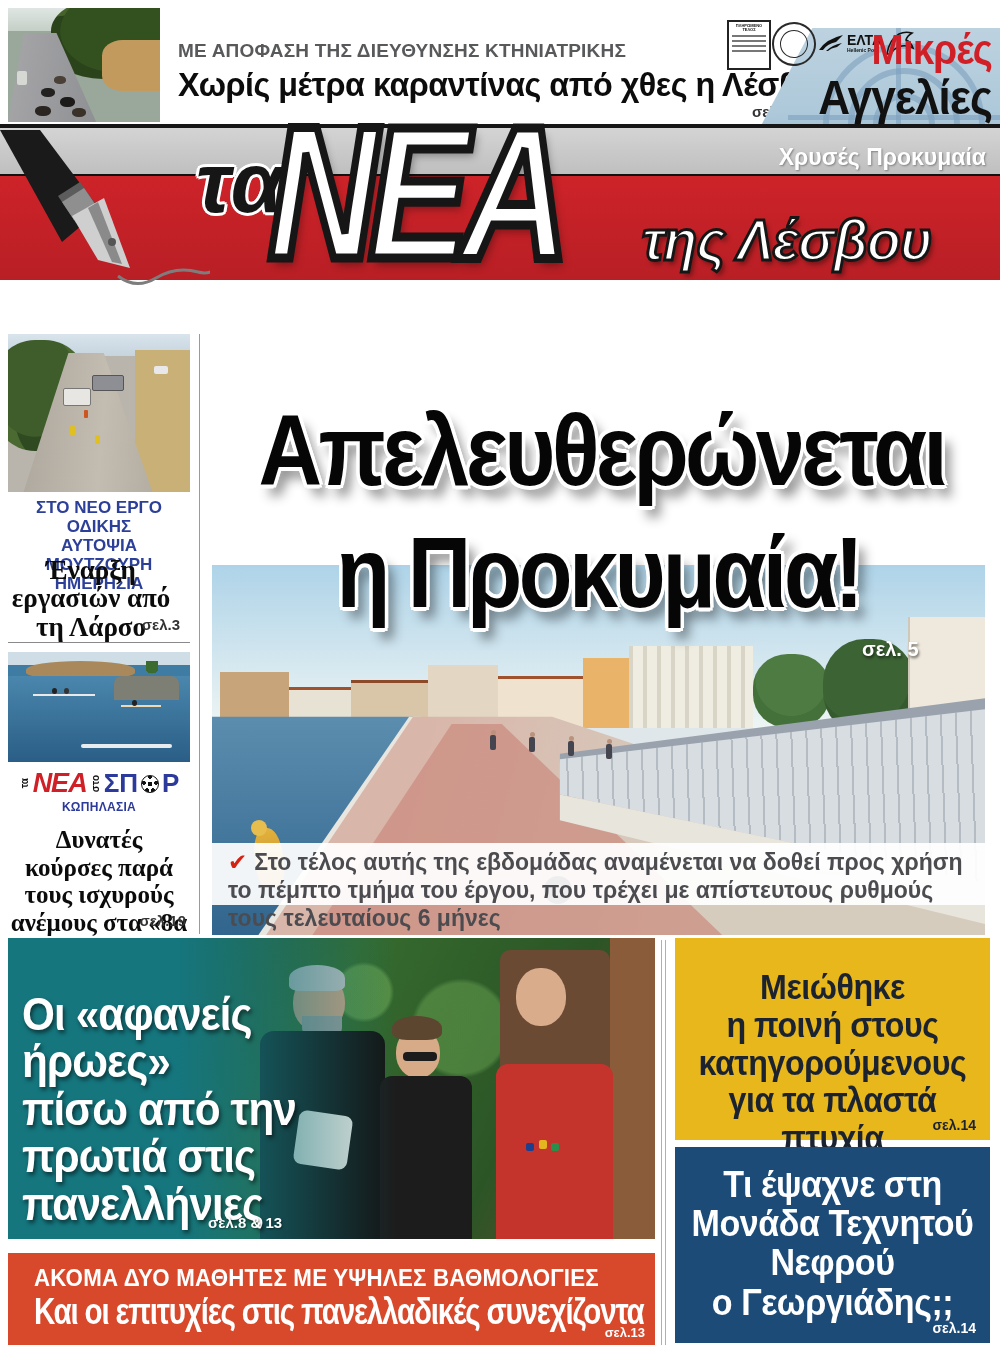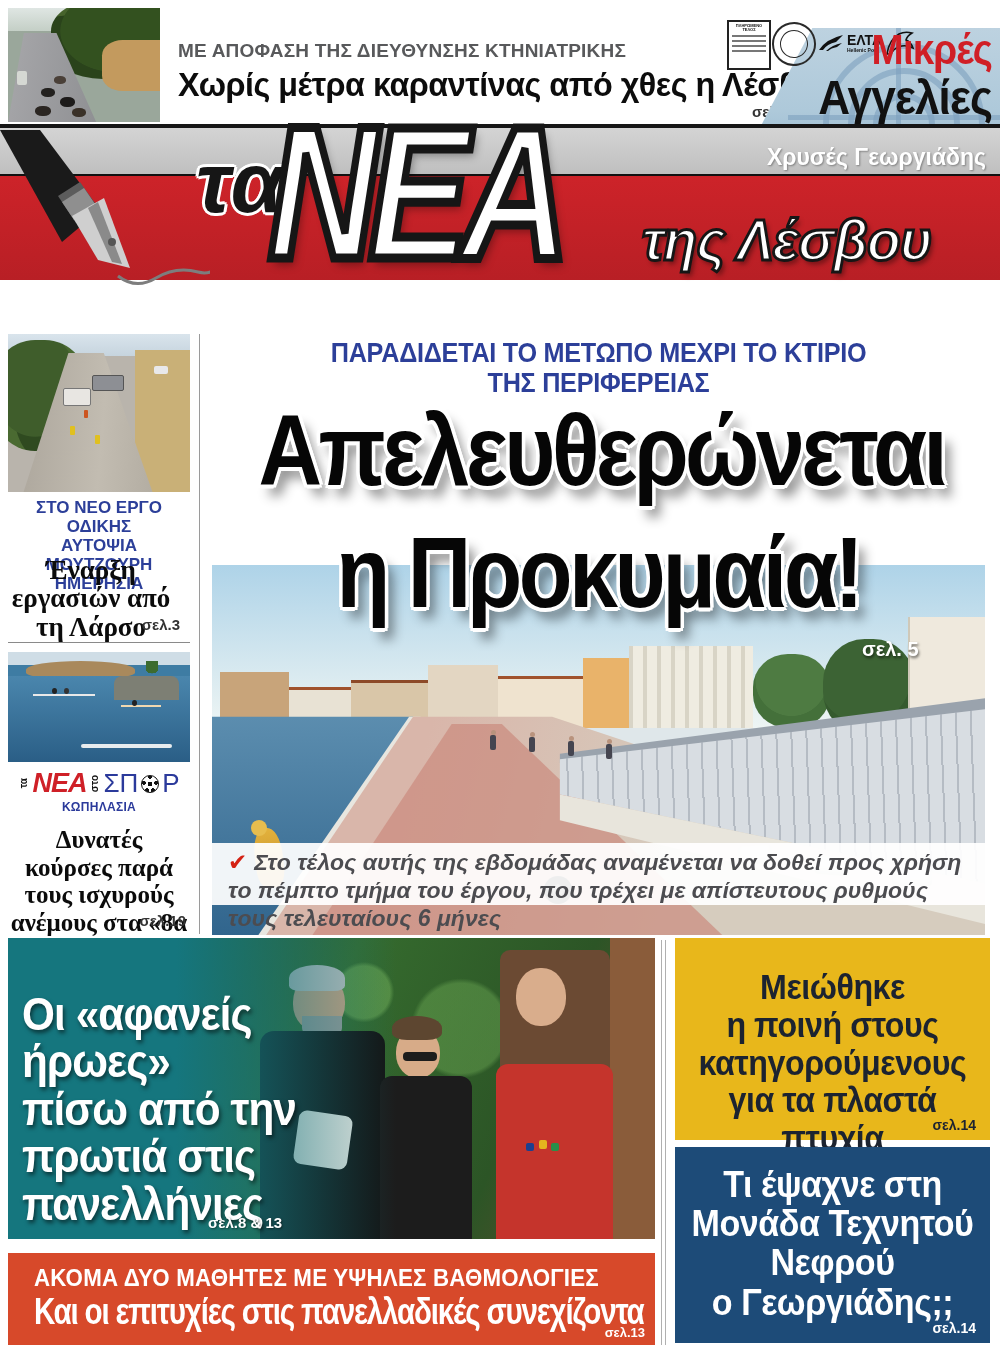--- a/index.html
+++ b/index.html
@@ -43,39 +43,39 @@
   .infobar{background:#0d0d0d;color:#fff;display:flex;align-items:center;justify-content:space-between;
      font-size:16px;font-weight:700;padding:0 55px 0 112px;box-sizing:border-box;letter-spacing:.2px;}
 
   
   .sb-kicker{color:var(--accent-blue,#2c3f99);font-weight:800;font-size:17px;line-height:1.12;text-align:center;}
   .sb-head{font-weight:700;font-size:27px;line-height:1.05;text-align:center;color:#0b0b0b;}
   .sb-rule{background:#8a8a8a;height:1px;}
   .sport-logo{display:flex;align-items:center;justify-content:center;gap:3px;}
   .vert{writing-mode:vertical-rl;transform:rotate(180deg);font-size:10px;font-weight:800;color:#111;letter-spacing:0;}
   .sport-nea{color:#cf2027;font-style:italic;font-weight:900;font-size:27px;letter-spacing:-1px;}
-  .sport-spor{color:#2b3a9b;font-weight:400;font-size:26px;letter-spacing:0;}
+  .sport-spor{color:#2b3a9b;font-weight:700;font-size:26px;letter-spacing:0;}
   .ball{display:inline-block;width:16px;height:16px;border:1.5px solid #111;border-radius:50%;vertical-align:-2px;
     background:radial-gradient(circle at 50% 50%,#111 19%,transparent 20%),
       radial-gradient(circle at 12% 42%,#111 11%,transparent 12%),
       radial-gradient(circle at 88% 42%,#111 11%,transparent 12%),
       radial-gradient(circle at 32% 90%,#111 11%,transparent 12%),
       radial-gradient(circle at 68% 90%,#111 11%,transparent 12%),
       radial-gradient(circle at 50% 5%,#111 11%,transparent 12%),#fff;}
   .sb-section{color:var(--sport-blue,#2b3a9b);font-weight:800;font-size:12px;text-align:center;letter-spacing:.3px;}
   .sb-head2{font-weight:700;font-size:25px;line-height:1.1;text-align:center;color:#0b0b0b;}
 
   
   .main-kicker{color:var(--accent-blue,#2c3f99);font-weight:800;font-size:28px;line-height:1.08;text-align:center;letter-spacing:-.3px;}
   .big-head{font-size:100px;font-weight:800;color:#060606;text-align:center;letter-spacing:-4px;line-height:1;
      transform:scaleX(.88);transform-origin:center top;white-space:nowrap;
      text-shadow:4px 0 0 #fff,-4px 0 0 #fff,0 4px 0 #fff,0 -4px 0 #fff,3px 3px 0 #fff,-3px 3px 0 #fff,3px -3px 0 #fff,-3px -3px 0 #fff,9px 11px 12px rgba(0,0,0,.45);}
   .sel5{font-size:20px;font-weight:800;color:#fff;text-shadow:1px 2px 3px rgba(0,0,0,.6);}
   .caption-band{background:rgba(255,255,255,.93);}
-  .caption-text{font-size:23px;font-weight:600;color:#4c4c50;line-height:1.22;padding:5px 16px 0 16px;font-style:italic;}
+  .caption-text{font-size:23px;font-weight:600;color:#4c4c50;line-height:1.22;padding:5px 16px 0 16px;}
   .check{color:#d42214;font-weight:900;margin-right:7px;}
 
   
   .fam-bg{background:
      radial-gradient(circle at 55% 18%,rgba(120,180,90,.5) 0 6%,transparent 7%),
      radial-gradient(circle at 62% 60%,rgba(90,150,70,.5) 0 7%,transparent 8%),
      radial-gradient(circle at 50% 80%,rgba(60,110,50,.6) 0 8%,transparent 9%),
      radial-gradient(circle at 70% 30%,rgba(110,170,85,.45) 0 9%,transparent 10%),
      linear-gradient(115deg,#24431f 0%,#356b2e 45%,#2c5526 75%,#6b4a2f 97%);}
   .teal-ov{background:linear-gradient(90deg,var(--teal,#15767e) 0%,var(--teal,#15767e) 26%,rgba(21,118,126,.55) 42%,rgba(21,118,126,0) 60%);}
@@ -159,21 +159,21 @@
 
   <div class="abs mikres cond-r" style="right:8px;top:26px;text-align:right;width:240px;">Μικρές</div>
   <div class="abs aggelies cond-r" style="right:8px;top:70px;text-align:right;width:260px;">Αγγελίες</div>
 
   <div class="abs" style="left:0;top:124px;width:1000px;height:4px;background:#161616;"></div>
 
   <div class="abs gray-band" style="left:0;top:128px;width:1000px;height:46px;"></div>
   <div class="abs" style="left:0;top:174px;width:1000px;height:2px;background:#111;"></div>
   <div class="abs red-band" style="left:0;top:176px;width:1000px;height:104px;"></div>
 
-  <div class="abs golden" style="right:14px;top:144px;">Χρυσές Γεωργιάδης</div>
+  <div class="abs golden" style="right:14px;top:144px;">Χρυσές Προκυμαία</div>
 
   <svg class="abs" style="left:0;top:130px;z-index:3;" width="210" height="158" viewBox="0 0 210 158">
     <polygon points="0,0 40,0 100,80 62,112" fill="#1a1a1a"></polygon>
     <polygon points="58,66 80,52 97,76 76,93" fill="#5c5c5c"></polygon>
     <polygon points="62,72 84,58 95,74 74,90" fill="#8f8f8f"></polygon>
     <polygon points="72,86 104,68 130,138 98,130" fill="#cfcfcf"></polygon>
     <polygon points="88,78 98,72 122,134 112,132" fill="#8a8a8a"></polygon>
     <circle cx="112" cy="112" r="4" fill="#555"></circle>
     <path d="M118,146 q18,14 38,2 t42,-6 t34,-28" stroke="#7d7d7d" stroke-width="3" fill="none"></path>
   </svg>
@@ -226,24 +226,20 @@
     <span class="sport-spor">ΣΠ</span>
     <span class="ball"></span>
     <span class="sport-spor">Ρ</span>
   </div>
   <div class="abs sb-section" style="left:8px;top:800px;width:182px;">ΚΩΠΗΛΑΣΙΑ</div>
   <div class="abs sb-head2 serif" style="left:10px;top:826px;width:178px;">Δυνατές κούρσες παρά τους ισχυρούς ανέμους στα «8α Αλεξίδεια»</div>
   <div class="abs pageref" style="left:8px;top:912px;width:178px;text-align:right;">σελ.19</div>
 
   <div class="abs vline" style="left:199px;top:334px;height:600px;"></div>
 
-  <div class="abs" style="left:212px;top:338px;width:773px;">
-    <div class="main-kicker cond">ΠΑΡΑΔΙΔΕΤΑΙ ΤΟ ΜΕΤΩΠΟ ΜΕΧΡΙ ΤΟ ΚΤΙΡΙΟ</div>
-    <div class="main-kicker cond">ΤΗΣ ΠΕΡΙΦΕΡΕΙΑΣ</div>
-  </div>
 
   <div class="photo" style="left:212px;top:565px;width:773px;height:370px;background:#dfe7ea;">
     <i style="left:0;top:0;width:100%;height:44%;background:linear-gradient(#aed3e8,#eef5f4);"></i>
 
     <i style="left:1%;top:29%;width:9%;height:15%;background:#c8a47a;"></i>
     <i style="left:10%;top:33%;width:8%;height:11%;background:#e8e2d4;border-top:3px solid #a0522d;"></i>
     <i style="left:18%;top:31%;width:10%;height:13%;background:#d9c6a8;border-top:3px solid #8d4a28;"></i>
     <i style="left:28%;top:27%;width:9%;height:17%;background:#e3d6c2;"></i>
     <i style="left:37%;top:30%;width:11%;height:14%;background:#efe3cf;border-top:3px solid #a0522d;"></i>
     <i style="left:48%;top:25%;width:7%;height:19%;background:#e9b36a;"></i>

